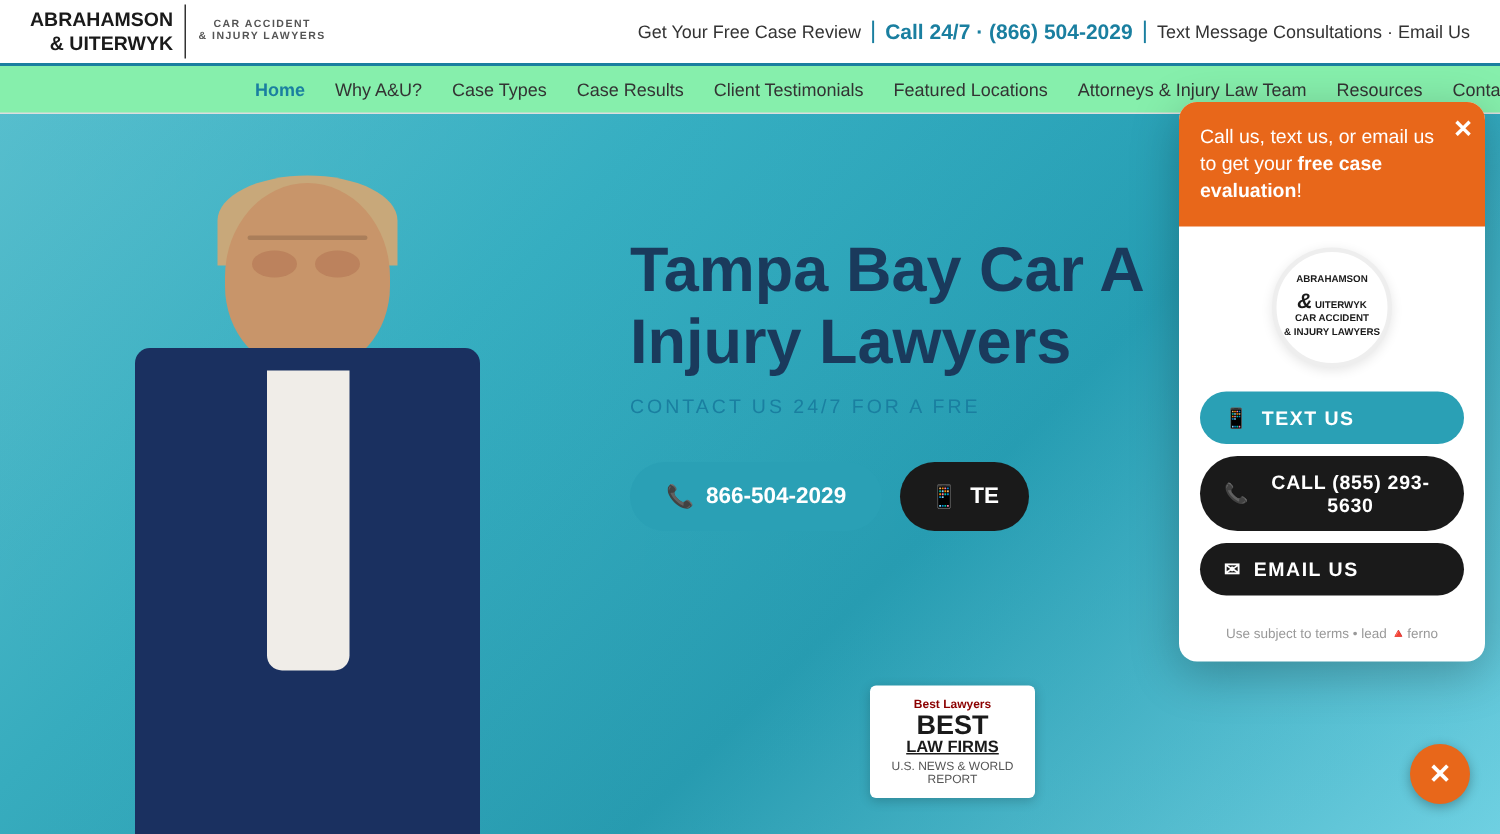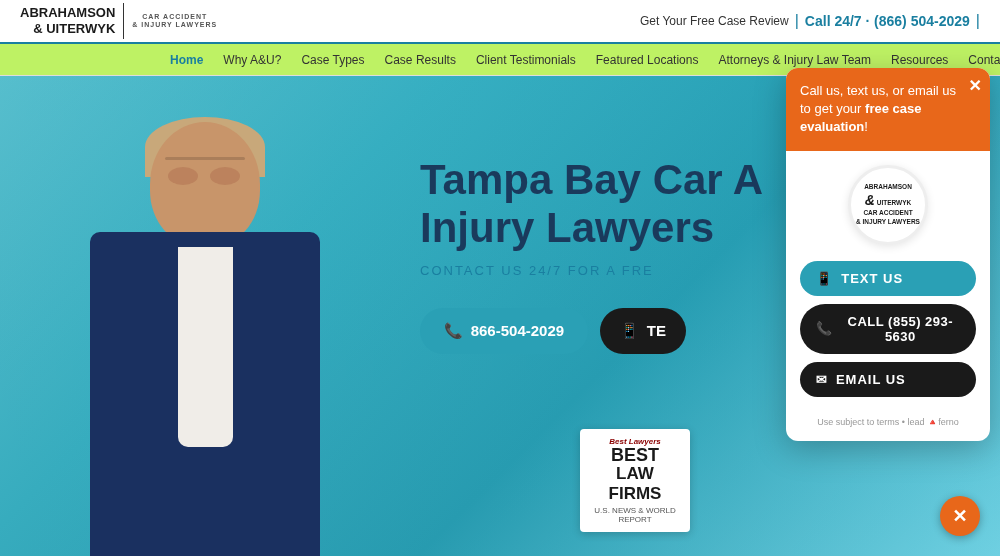--- a/index.html
+++ b/index.html
@@ -36,21 +36,21 @@
     }
     .top-bar-right .call-link {
       color: #1a7fa0;
       font-weight: bold;
       font-size: 14px;
     }
     .top-bar-right .separator { color: #1a7fa0; font-size: 16px; }
 
     
     .nav-bar {
-      background: #bef264;
+      background: #86efac;
       border-bottom: 1px solid #ddd;
       display: flex;
       align-items: center;
       padding: 0 20px 0 170px;
       height: 32px;
       gap: 20px;
     }
     .nav-item {
       font-size: 12px;
       color: #333;
@@ -129,23 +129,23 @@
       position: absolute;
       bottom: 40px;
       left: 580px;
       width: 110px;
       background: #fff;
       border-radius: 4px;
       padding: 8px;
       text-align: center;
       box-shadow: 0 2px 8px rgba(0,0,0,0.2);
     }
-    .badge-title { font-size: 8px; color: #8b0000; font-weight: bold; font-style: italic; }
+    .badge-title { font-size: 8px; color: #8b0000; font-weight: bold; }
     .badge-best { font-size: 18px; font-weight: 900; color: #1a1a1a; line-height: 1; }
-    .badge-law-firms { font-size: 17px; font-weight: bold; color: #1a1a1a; }
+    .badge-law-firms { font-size: 11px; font-weight: bold; color: #1a1a1a; text-decoration: underline; }
     .badge-us-news { font-size: 8px; color: #555; margin-top: 2px; }
 
     
     .popup {
       position: absolute;
       top: 68px;
       right: 10px;
       width: 204px;
       background: #fff;
       border-radius: 12px;
@@ -345,20 +345,21 @@
         <span class="logo-text sub" style="font-size:7px;color:#555;letter-spacing:1px;">CAR ACCIDENT</span>
         <span class="logo-text sub" style="font-size:7px;color:#555;letter-spacing:1px;">&amp; INJURY LAWYERS</span>
       </div>
     </div>
   </div>
   <div class="top-bar-right">
     <span style="cursor:pointer;margin-left:16px;">Get Your Free Case Review</span>
     <span class="separator">|</span>
     <span class="call-link" style="cursor:pointer;">Call 24/7 · (866) 504-2029</span>
     <span class="separator">|</span>
+    <span style="cursor:pointer;">Text Message Consultations · Email Us</span>
   </div>
 </div>
 
 <div class="nav-bar">
   <span class="nav-item active">Home</span>
   <span class="nav-item">Why A&amp;U?</span>
   <span class="nav-item">Case Types</span>
   <span class="nav-item">Case Results</span>
   <span class="nav-item">Client Testimonials</span>
   <span class="nav-item">Featured Locations</span>

